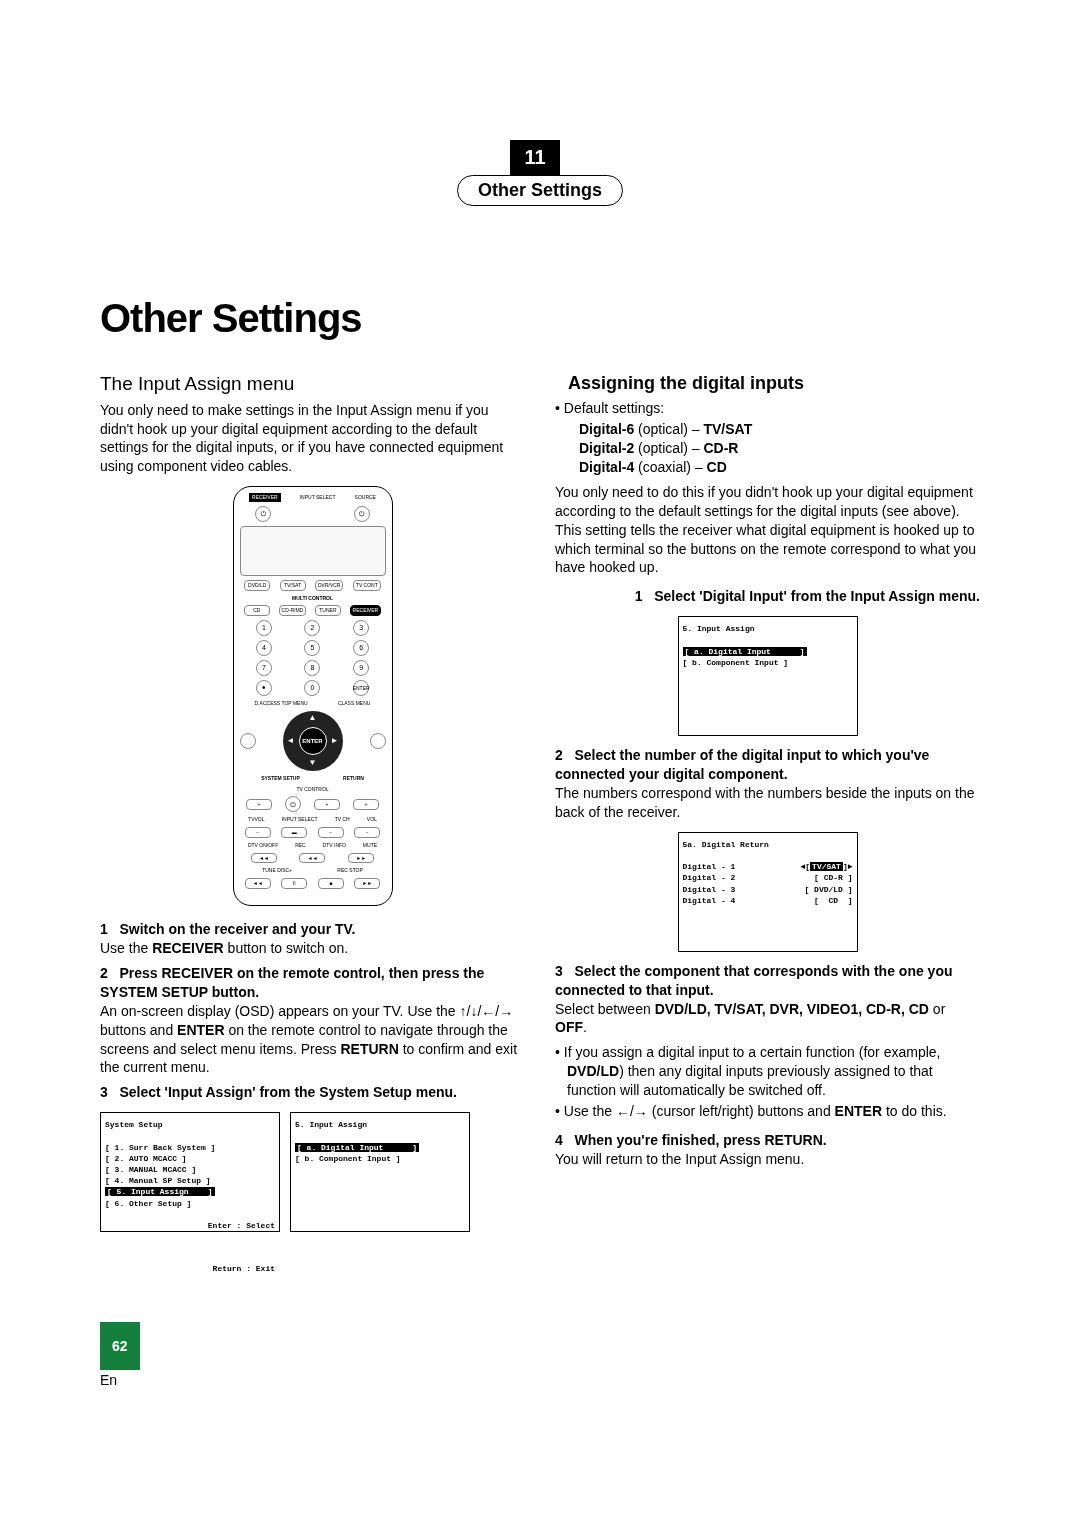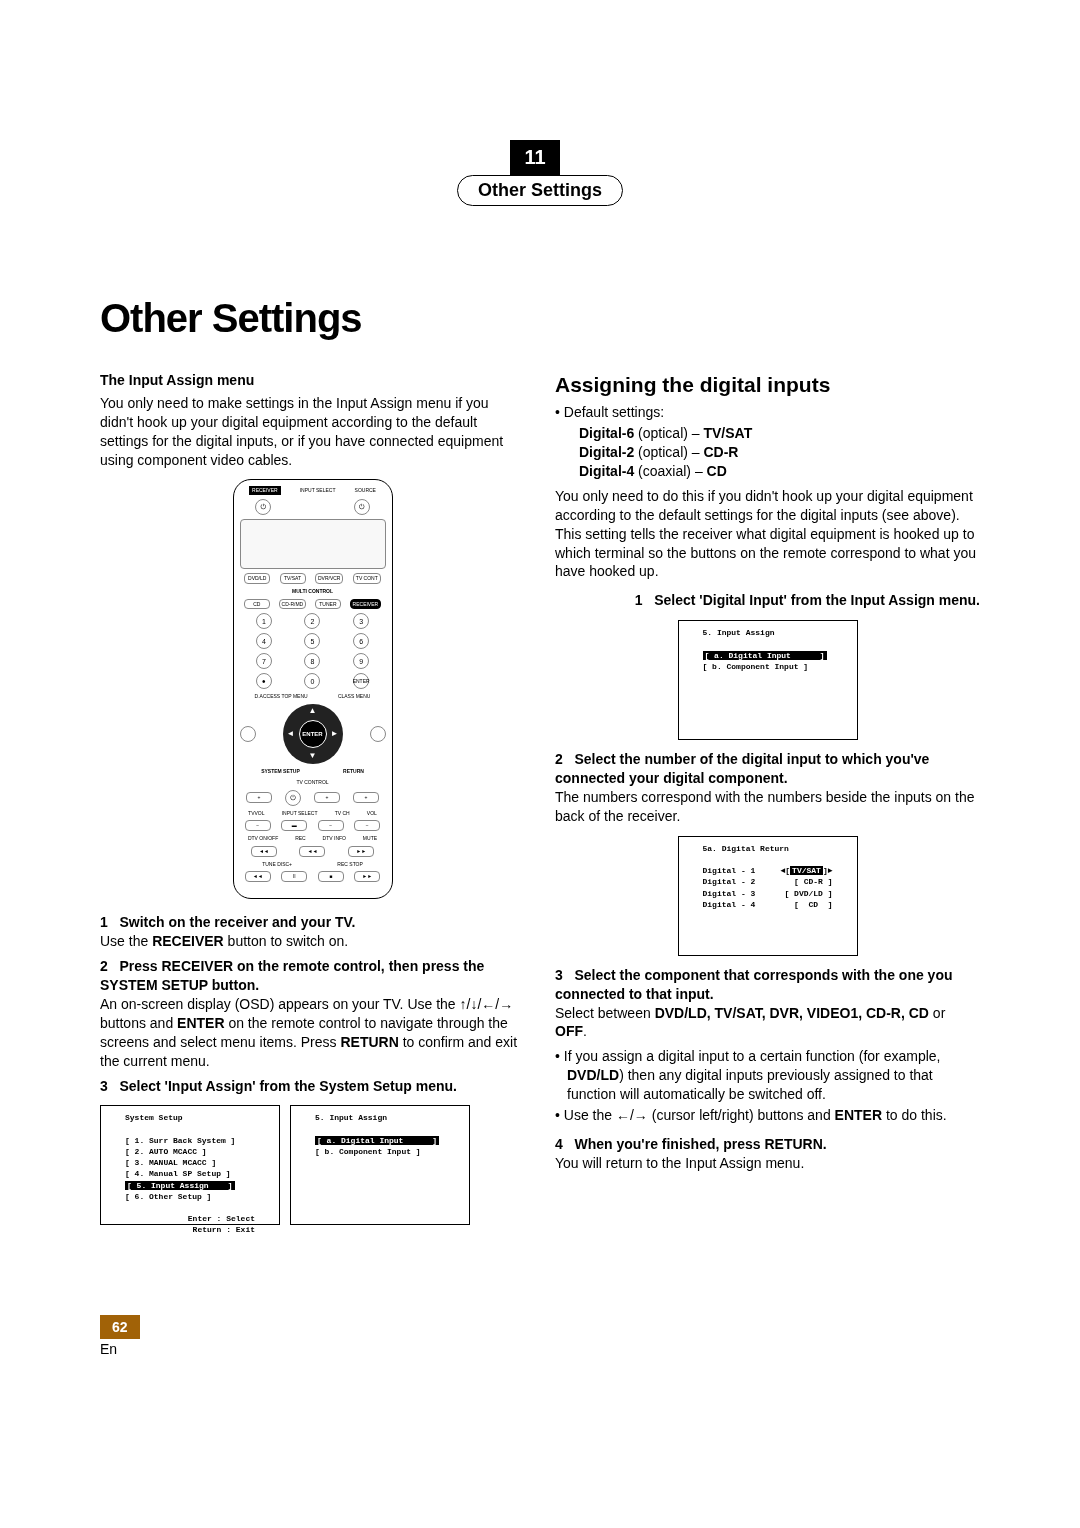--- a/index.html
+++ b/index.html
@@ -51,28 +51,28 @@
   .columns {
     display: flex;
     gap: 30px;
   }
   .col {
     flex: 1;
     font-size: 14px;
     line-height: 1.35;
   }
   h2.section {
-    font-size: 14px;
-    font-weight: bold;
+    font-size: 19px;
+    font-weight: normal;
     margin: 0 0 4px 0;
   }
   h3.sub {
-    font-size: 21px;
-    font-weight: bold;
-    margin: 0 0 4px 0;
+    font-size: 18px;
+    font-weight: bold;
+    margin: 0 0 4px 13px;
   }
   .step { margin-bottom: 6px; }
   .step .sn { font-weight: bold; }
   .step .st { font-weight: bold; }
   .bullet { margin: 2px 0 2px 12px; text-indent: -12px; }
   .bullet::before { content: "•  "; }
   .remote {
     width: 160px;
     height: 420px;
     border: 1.5px solid #000;
@@ -96,37 +96,37 @@
   .rdpad { width: 60px; height: 60px; border-radius: 50%; background:#222; margin: 0 auto; position:relative; display:flex; align-items:center; justify-content:center;}
   .rdpad .enter { background:#000; color:#fff; border:1px solid #fff; border-radius:50%; width:26px; height:26px; font-size:6px; display:flex; align-items:center; justify-content:center; font-weight:bold;}
   .rdpad .arr { position:absolute; color:#fff; font-size:8px; }
   .osd {
     border: 1.5px solid #000;
     width: 180px;
     height: 120px;
     font-size: 8px;
     font-family: "Courier New", monospace;
     font-weight: bold;
-    padding: 6px 24px;
+    padding: 6px 4px;
     box-sizing: border-box;
     line-height: 1.4;
     background: #fff;
   }
   .osd .hl { background:#000; color:#fff; padding: 0 2px; white-space: pre; }
   .osd-pair { display:flex; gap:10px; margin: 10px 0; justify-content:flex-start;}
   .osd-center { margin: 10px auto; }
   .pagefoot {
     margin-top: 80px;
     margin-bottom: 120px;
   }
   .pfbox {
-    background:#a16207;
+    background:#15803d;
     color:#fff;
     font-weight:bold;
-    padding:4px 12px;
+    padding:16px 12px;
     display:inline-block;
     font-size:14px;
   }
   .pflang { font-size:14px; margin-top:2px; }
   .arrows { font-family: Arial; }
   .osd-row { display:flex; justify-content:space-between; white-space:pre; }
 </style>
 </head>
 <body>
 
@@ -271,21 +271,21 @@
       <div class="osd-pair">
         <div class="osd">
           <div>System Setup</div><br>
           <div>[ 1. Surr Back System ]</div>
           <div>[ 2. AUTO MCACC      ]</div>
           <div>[ 3. MANUAL MCACC    ]</div>
           <div>[ 4. Manual SP Setup ]</div>
           <div><span class="hl">[ 5. Input Assign    ]</span></div>
           <div>[ 6. Other Setup     ]</div><br>
           <div style="text-align:right;">Enter  : Select</div>
-          <div style="text-align:right;">Return : Exit</div>
+          <div style="text-align:right;margin-top:32px;">Return : Exit</div>
         </div>
         <div class="osd">
           <div>5. Input Assign</div><br>
           <div><span class="hl">[ a. Digital Input      ]</span></div>
           <div>[ b. Component Input    ]</div>
         </div>
       </div>
     </div>
 
     <div class="col">

